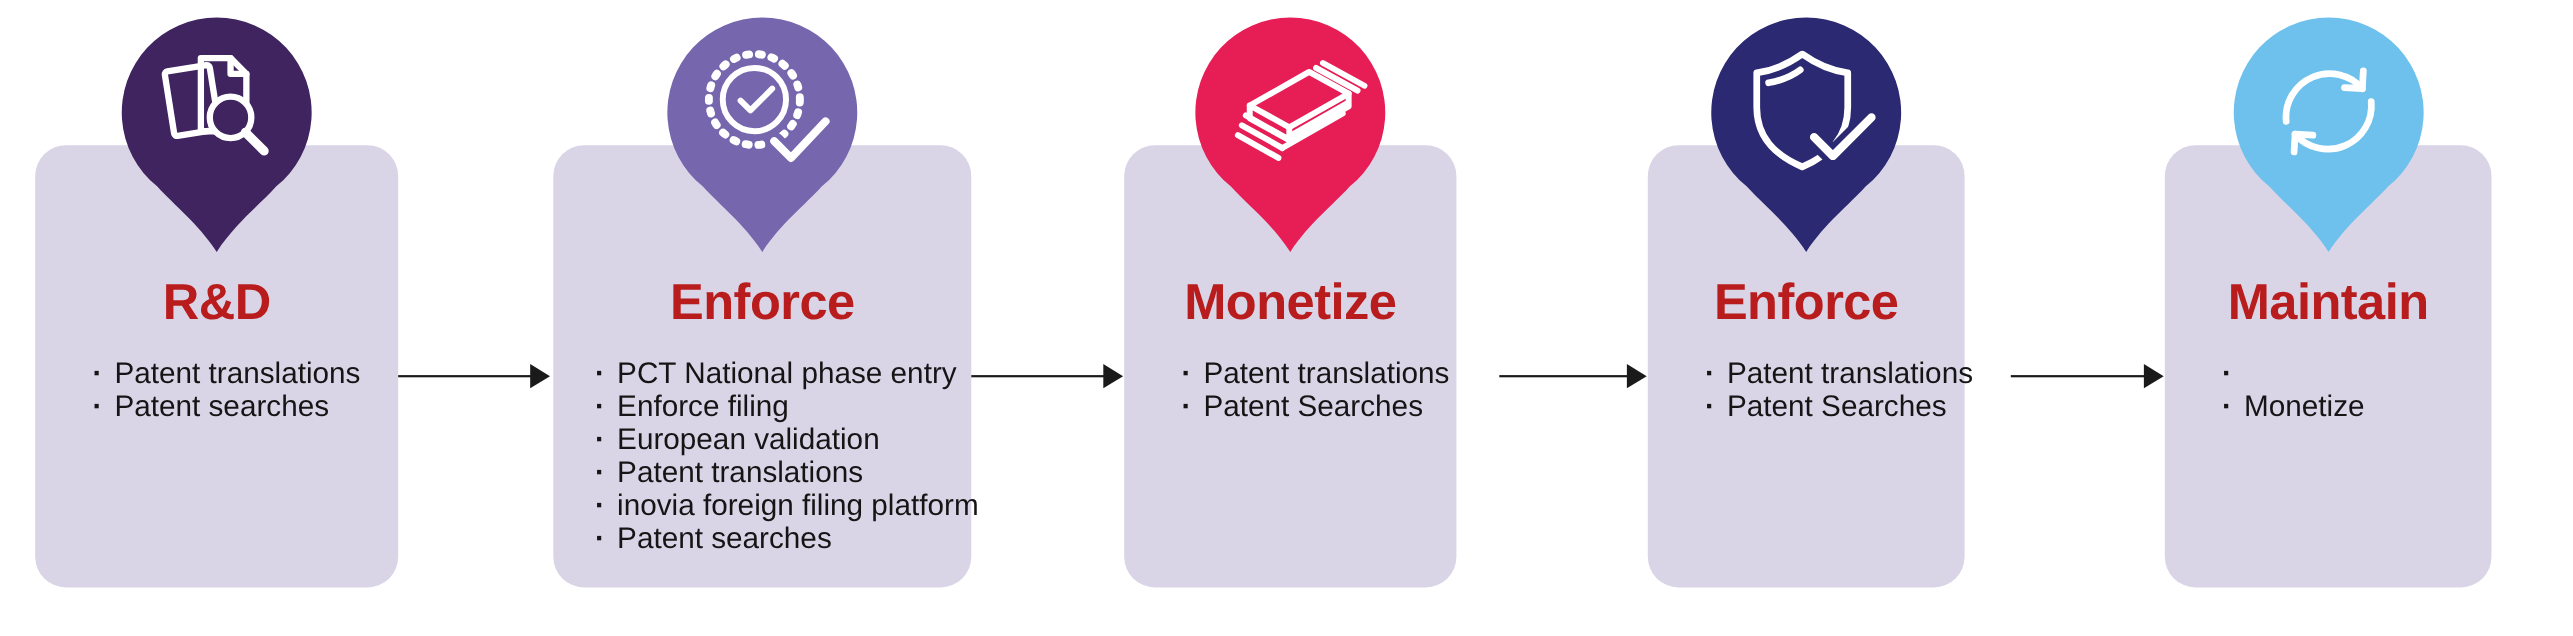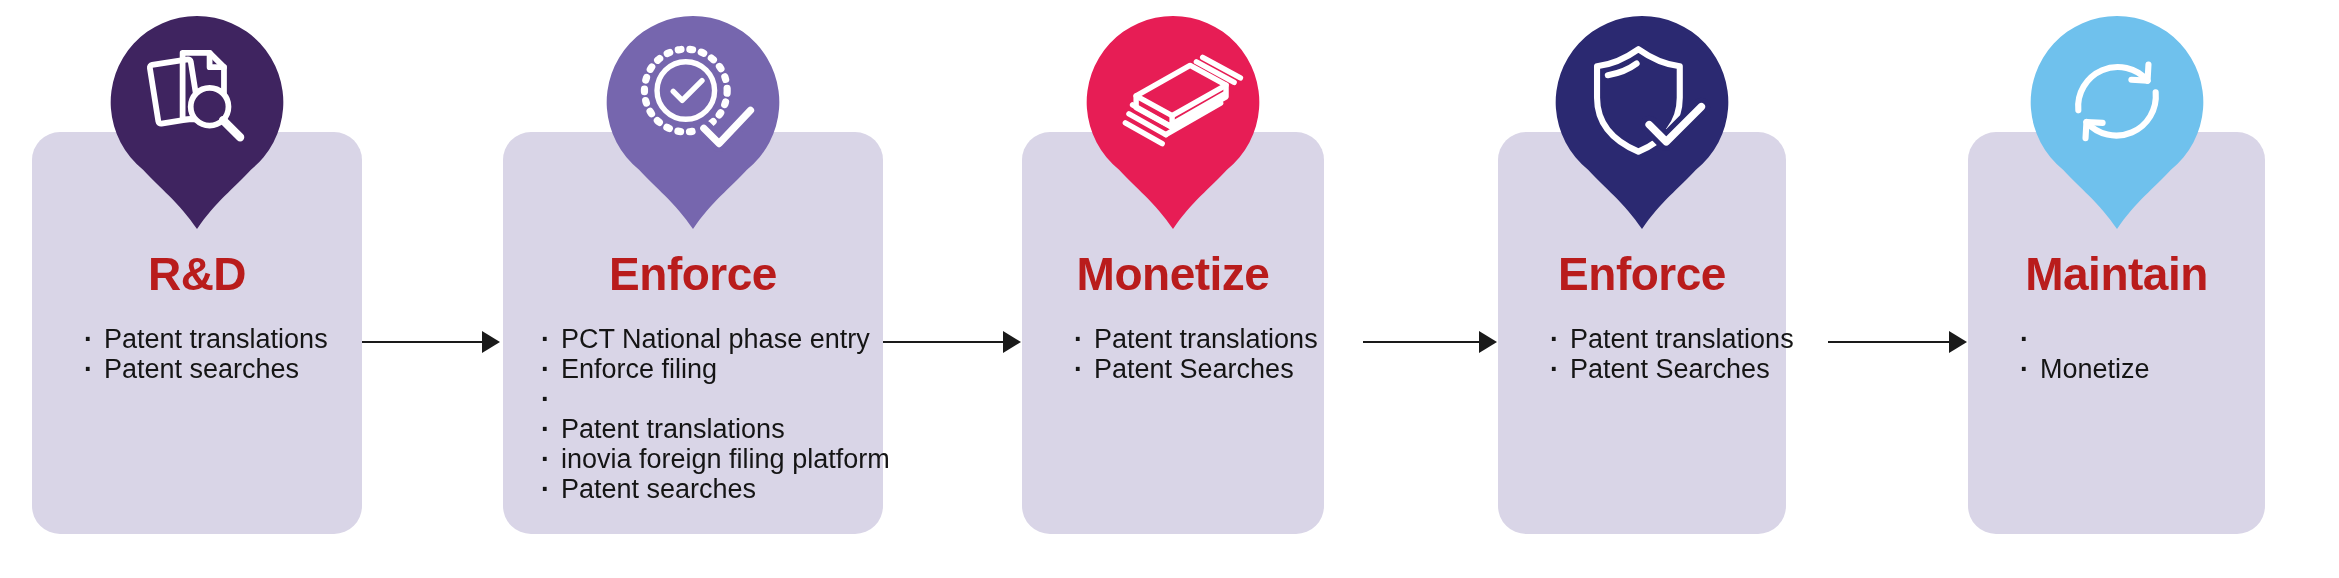--- a/index.html
+++ b/index.html
@@ -124,20 +124,21 @@
       <li class="bullet-item">
         <span class="bullet-marker">·</span>
         <span>PCT National phase entry</span>
       </li>
       <li class="bullet-item">
         <span class="bullet-marker">·</span>
         <span>Enforce filing</span>
       </li>
       <li class="bullet-item">
         <span class="bullet-marker">·</span>
+        <span>European validation</span>
       </li>
       <li class="bullet-item">
         <span class="bullet-marker">·</span>
         <span>Patent translations</span>
       </li>
       <li class="bullet-item">
         <span class="bullet-marker">·</span>
         <span>inovia foreign filing platform</span>
       </li>
       <li class="bullet-item">

